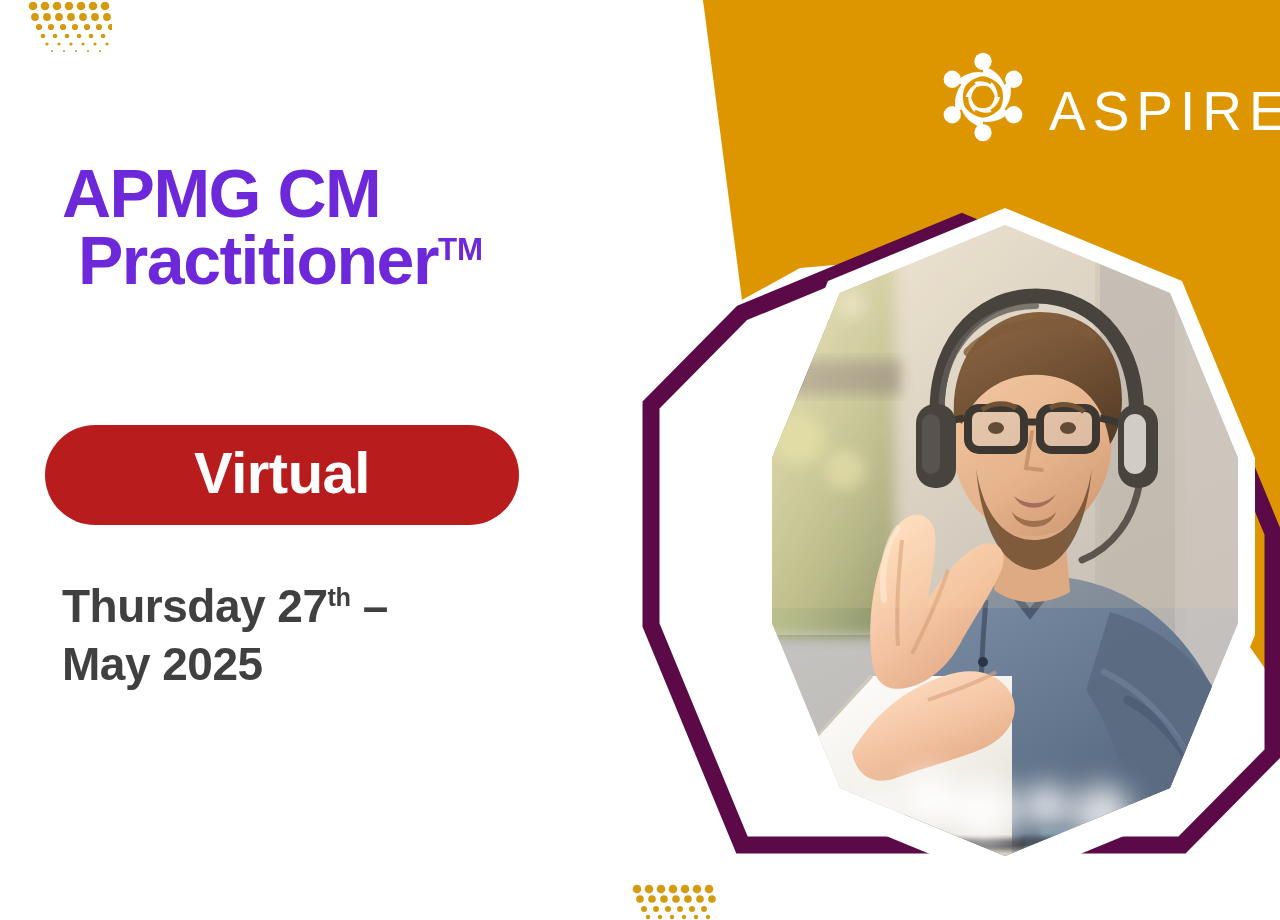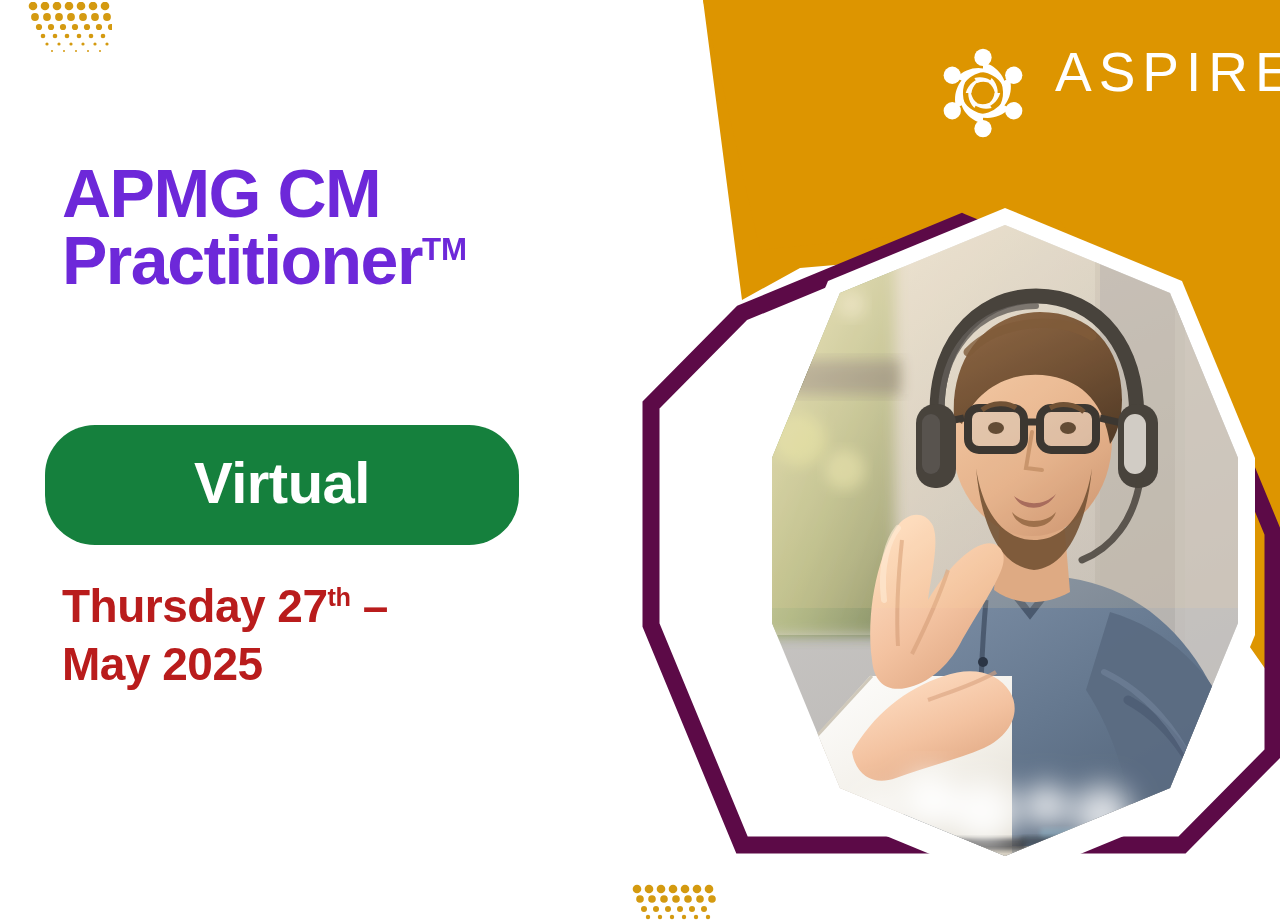--- a/index.html
+++ b/index.html
@@ -32,71 +32,71 @@
   .headline {
     position:absolute;
     left:62px; top:160px;
     width:680px;
     color:#6d28d9;
     font-weight:bold;
     font-size:68px;
     line-height:0.99;
     letter-spacing:-1.5px;
   }
-  .headline .l2 { display:block; white-space:nowrap; }
+  .headline .l2 { display:block; white-space:nowrap;margin-left:16px; }
   .headline sup {
     font-size:0.46em;
     vertical-align:super;
     letter-spacing:0px;
     font-weight:bold;
   }
 
   
   .pill {
     position:absolute;
     left:45px; top:425px;
-    width:474px; height:120px;
-    background:#15803d;
+    width:474px; height:100px;
+    background:#b91c1c;
     border-radius:50px;
     display:flex; align-items:center; justify-content:center;
   }
   .pill-label {
     color:#ffffff;
     font-size:58px;
     font-weight:bold;
     letter-spacing:-0.5px;
     line-height:1;
     padding-bottom:4px;
   }
 
   
   .dates {
     position:absolute;
     left:62px; top:578px;
     width:560px;
-    color:#b91c1c;
+    color:#404040;
     font-weight:bold;
     font-size:46px;
     line-height:1.26;
     letter-spacing:-0.5px;
   }
   .dates sup { font-size:0.55em; vertical-align:super; }
   .dates .dline { display:block; }
 
   
   .hero {
     position:absolute; left:0; top:0; width:1280px; height:920px;
     pointer-events:none;
   }
 
   
   .logo-wrap {
     position:absolute; left:935px; top:45px;
     width:290px; height:100px;
-    display:flex; align-items:flex-start; gap:24px;
+    display:flex; align-items:flex-end; gap:18px;
   }
   .logo-mark { width:96px; height:96px; flex:0 0 96px; }
   .logo-word {
     color:#ffffff;
     font-size:55px;
     letter-spacing:7px;
     font-weight:400;
     line-height:1;
     padding-bottom:6px;
   }

